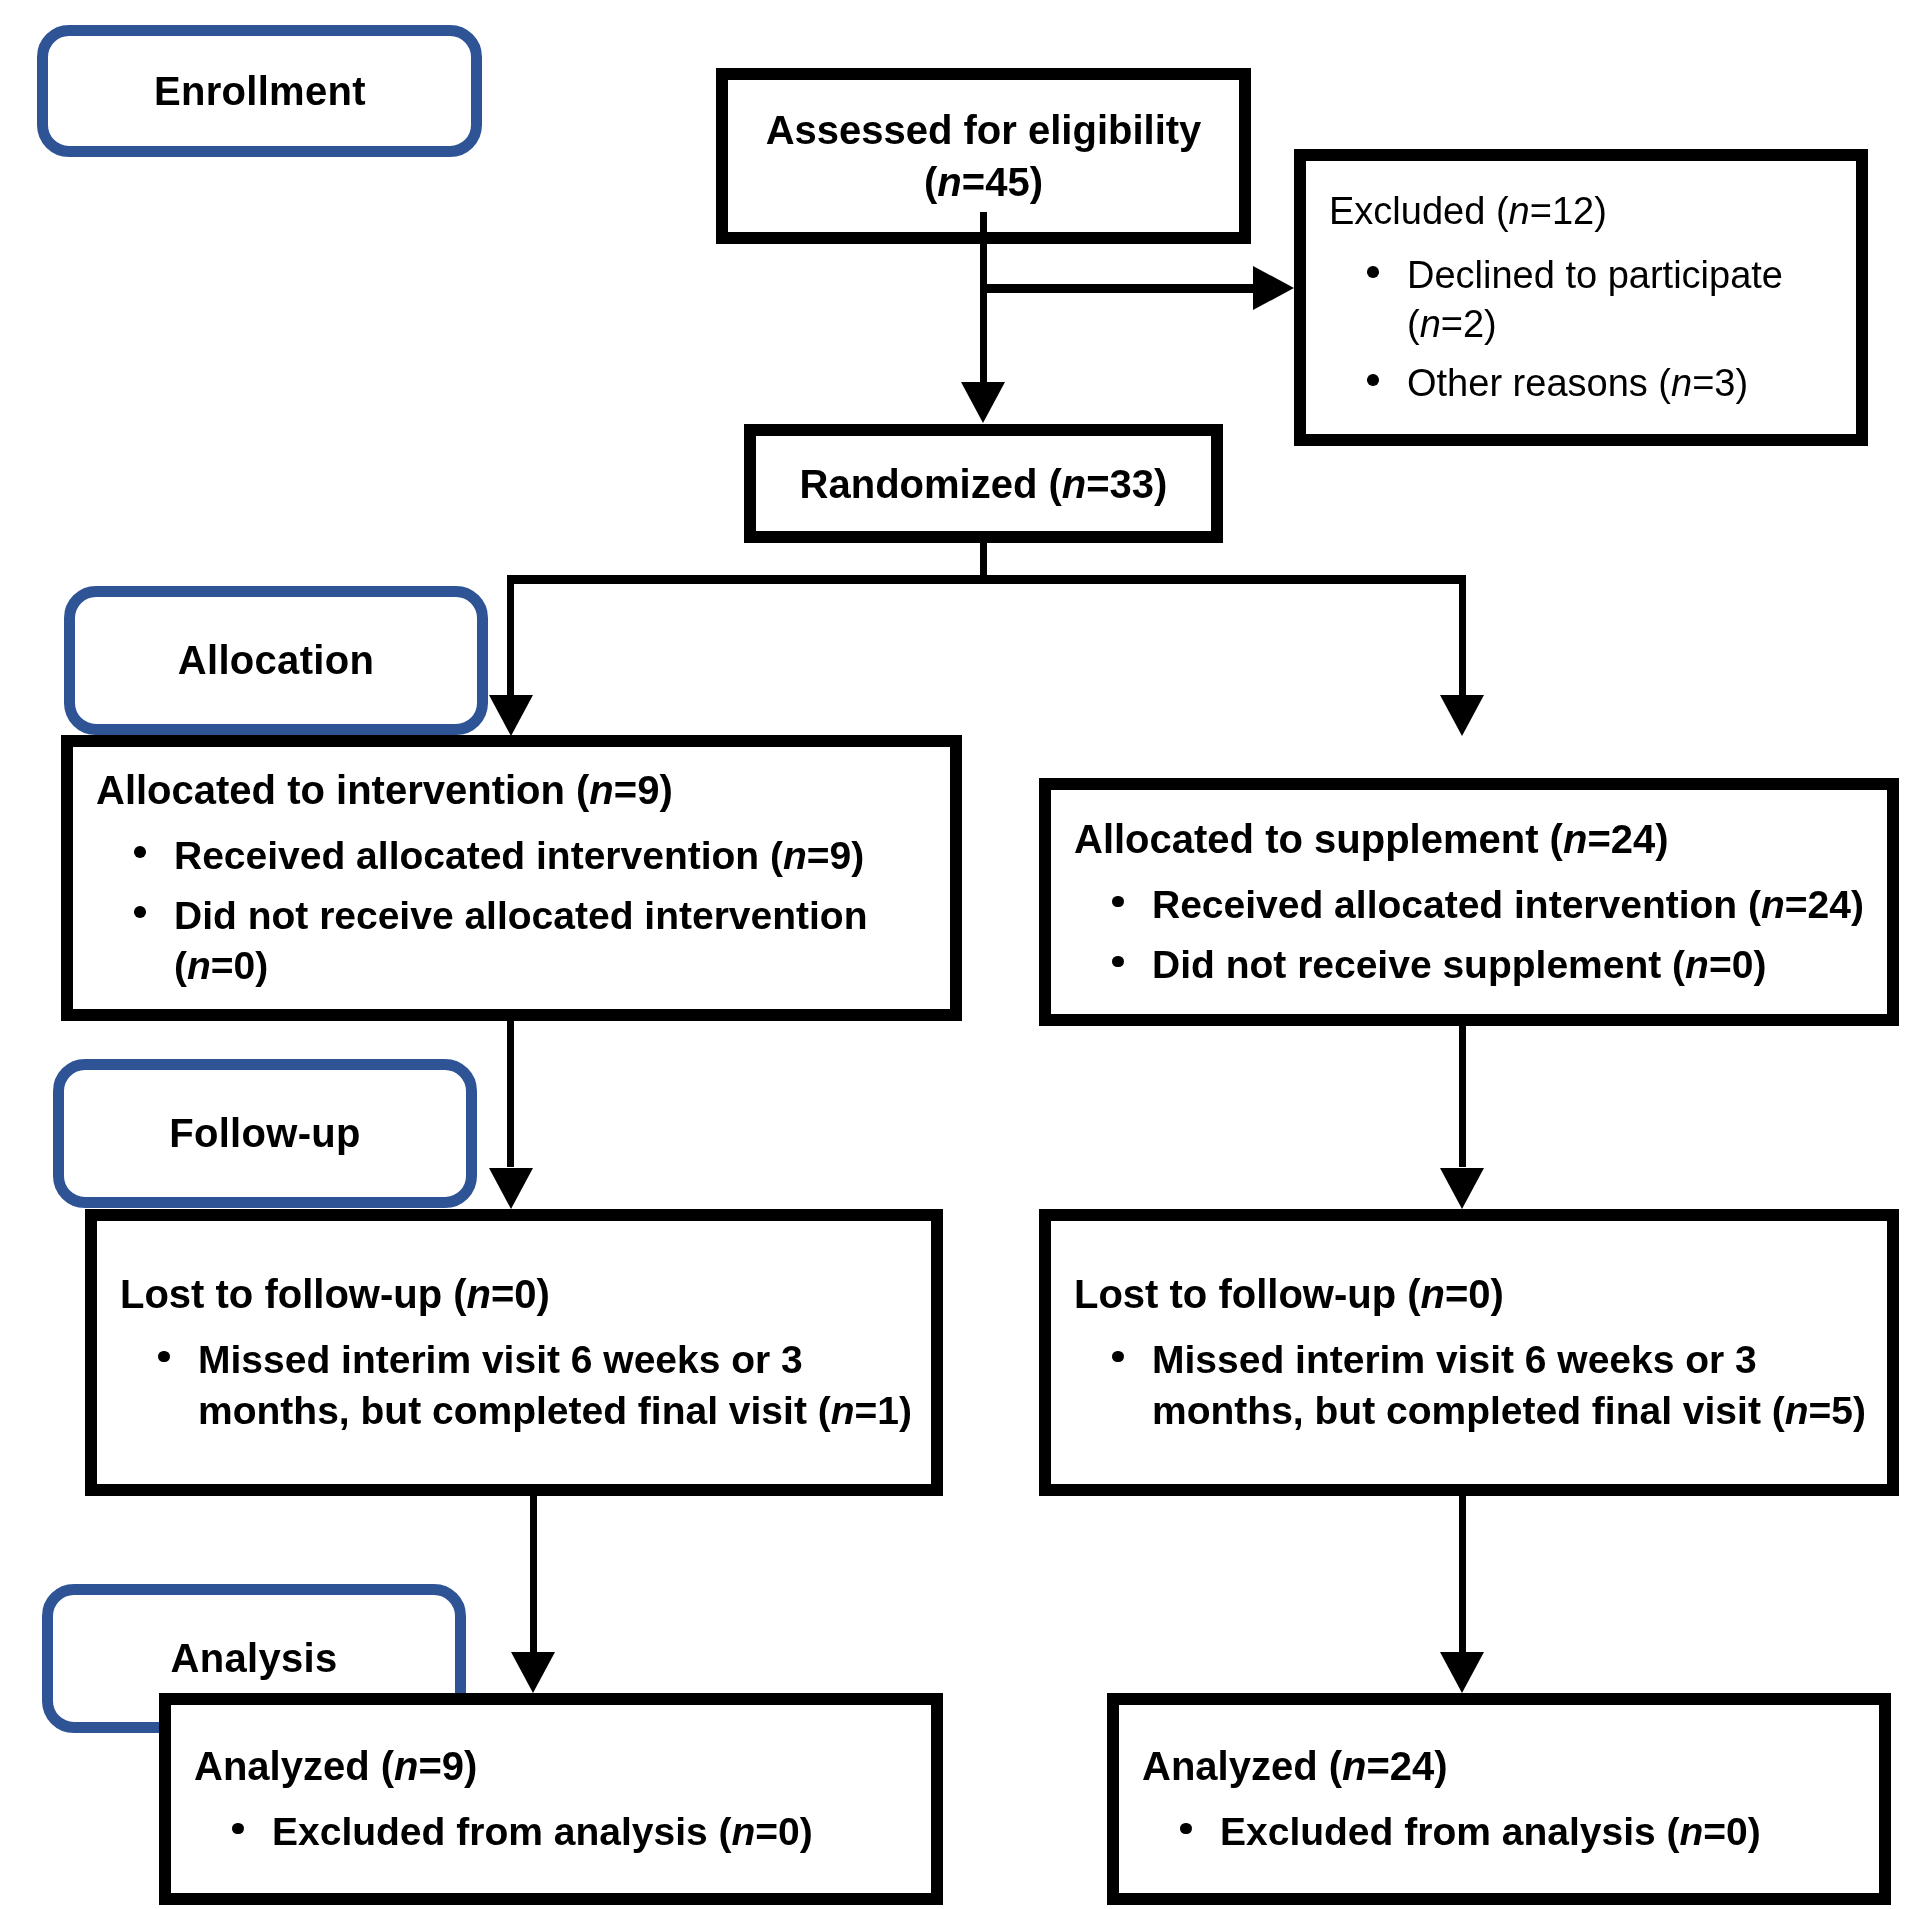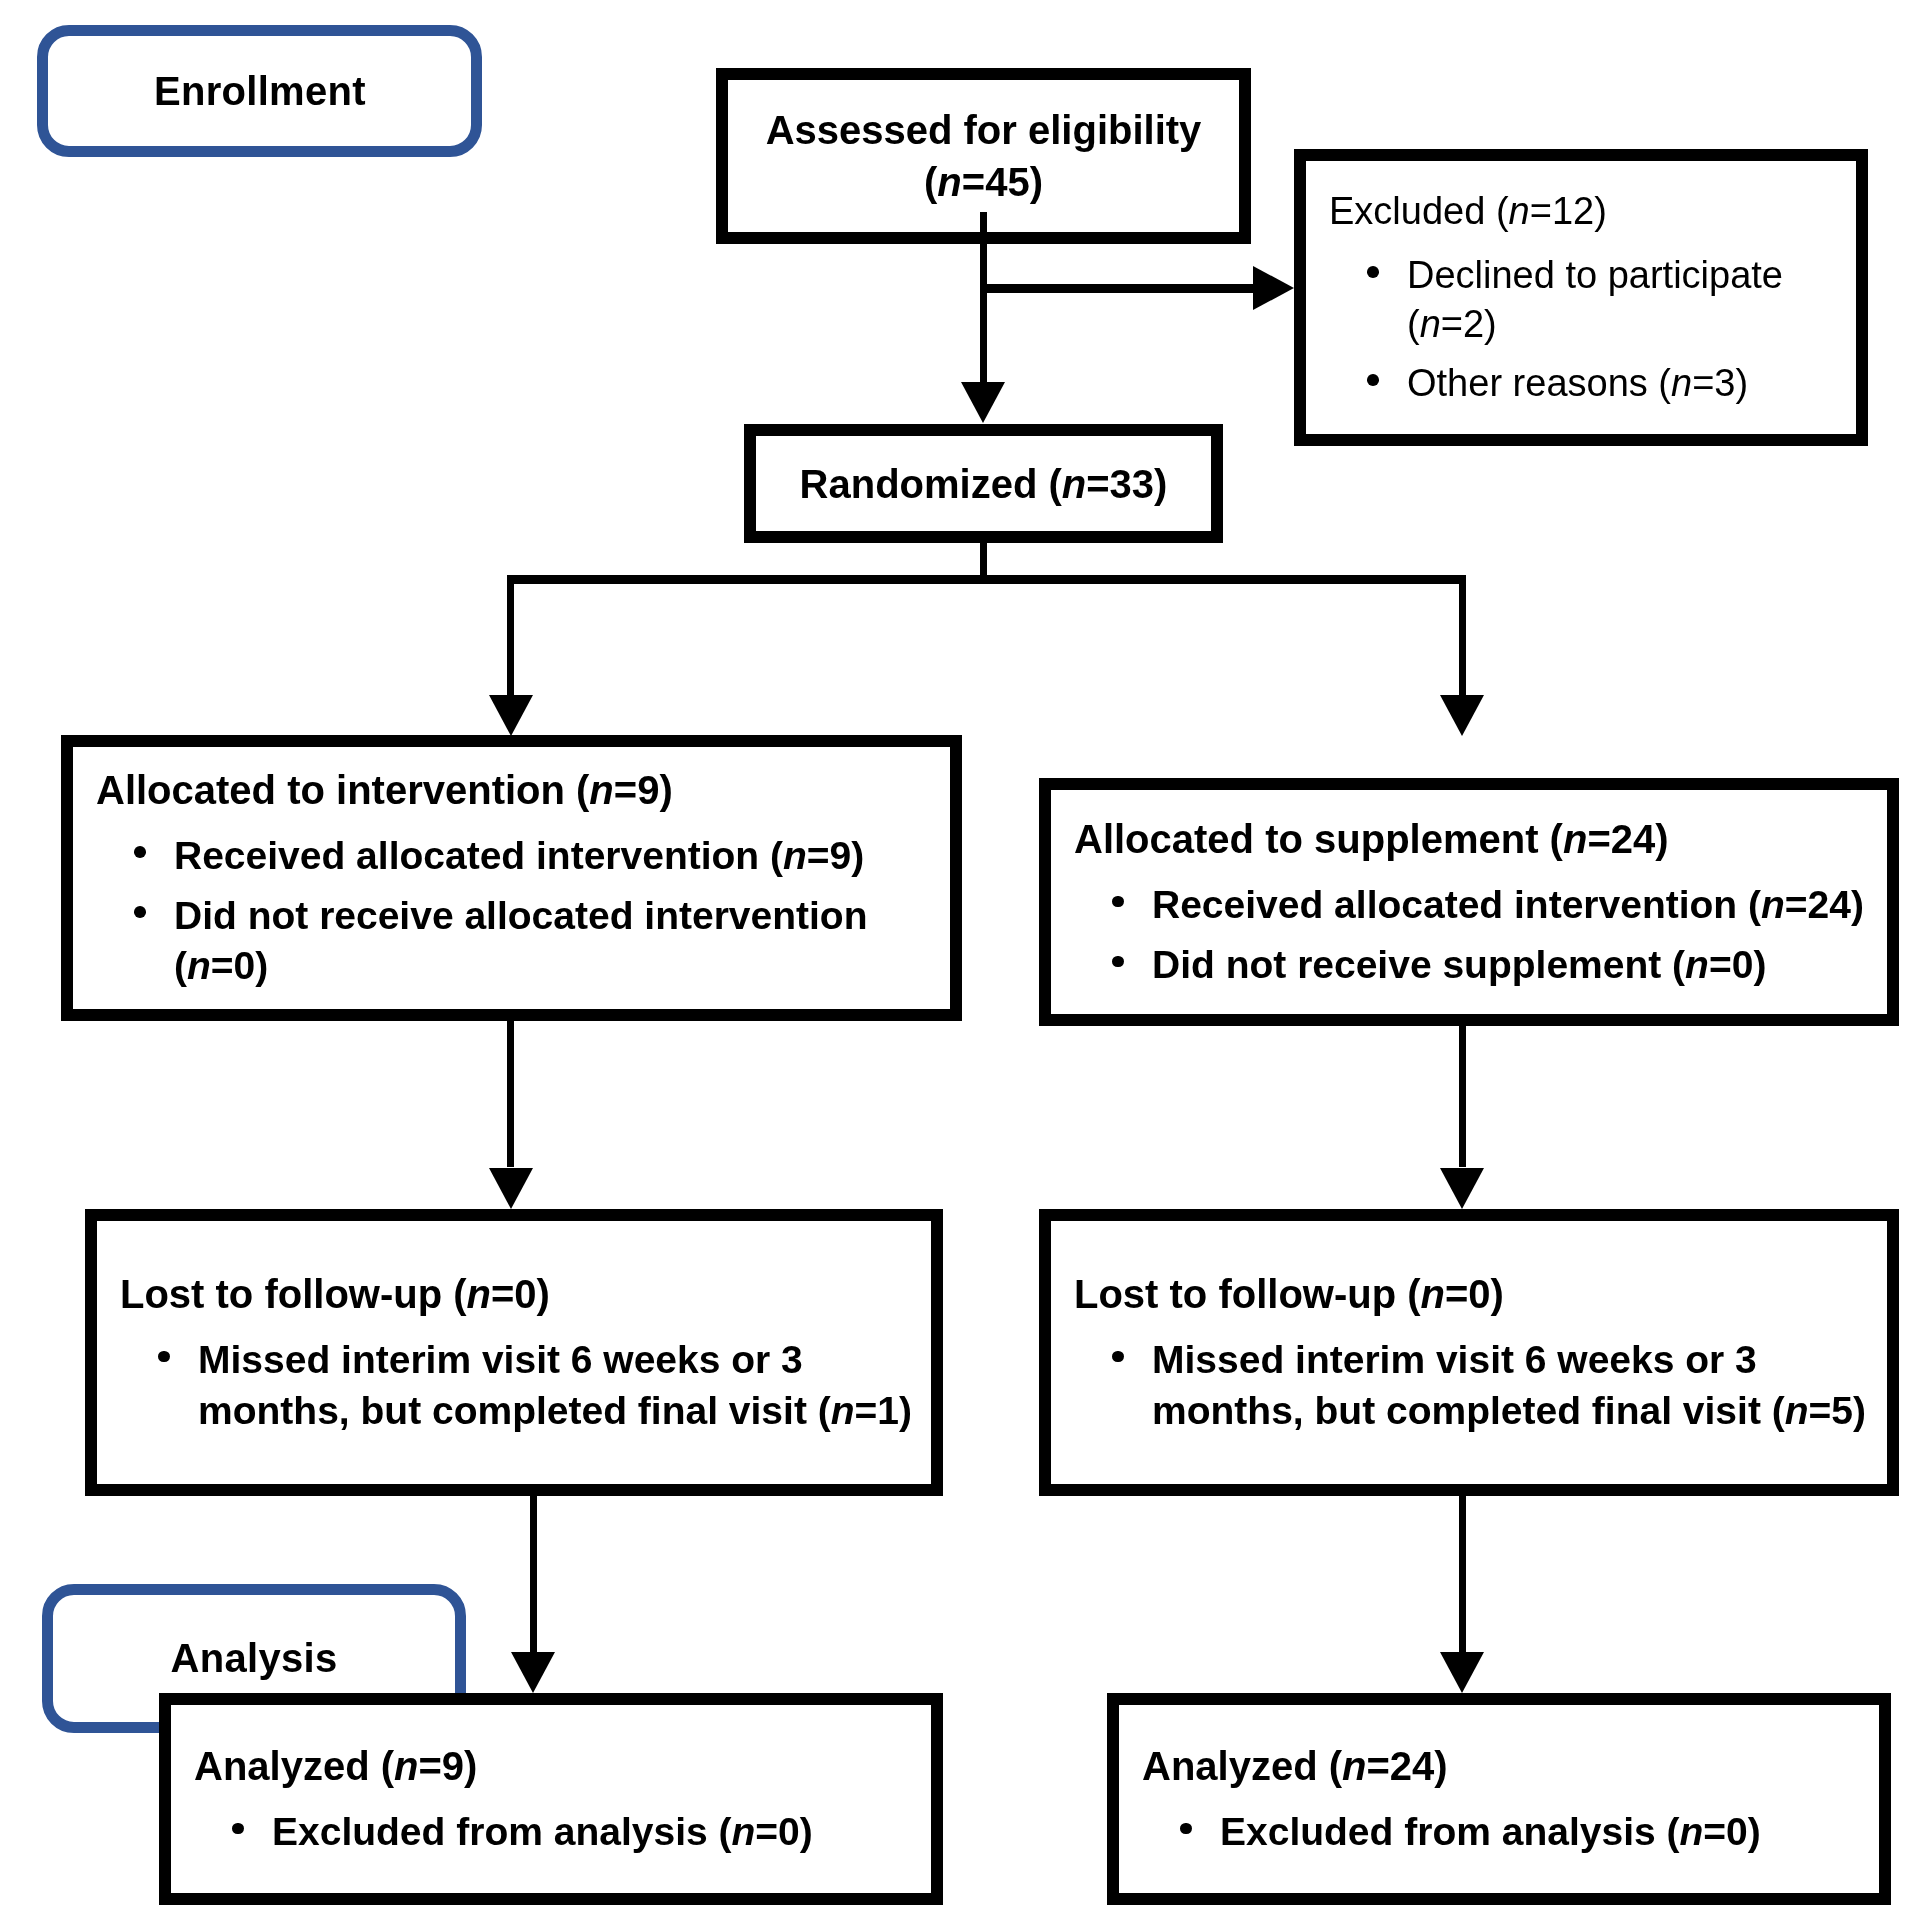--- a/index.html
+++ b/index.html
@@ -130,21 +130,27 @@
 </style>
 </head>
 <body>
 
 <div id="diagram">
 
   <div class="stage-label" style="left:25.4px; top:25.4px; width:445px; height:132px;margin-left:12px;">
     <span class="stage-text">Enrollment</span>
   </div>
 
-
+  <div class="stage-label" style="left:64px; top:586px; width:424px; height:149px;">
+    <span class="stage-text">Allocation</span>
+  </div>
+
+  <div class="stage-label" style="left:53px; top:1059px; width:424px; height:149px;">
+    <span class="stage-text">Follow-up</span>
+  </div>
 
   <div class="stage-label" style="left:42px; top:1584px; width:424px; height:149px;">
     <span class="stage-text">Analysis</span>
   </div>
 
   <div class="node center" style="left:716px; top:68px; width:535px; height:176px;">
     <div class="headline">
       <span>Assessed for eligibility</span>
     </div>
     <div class="headline">

